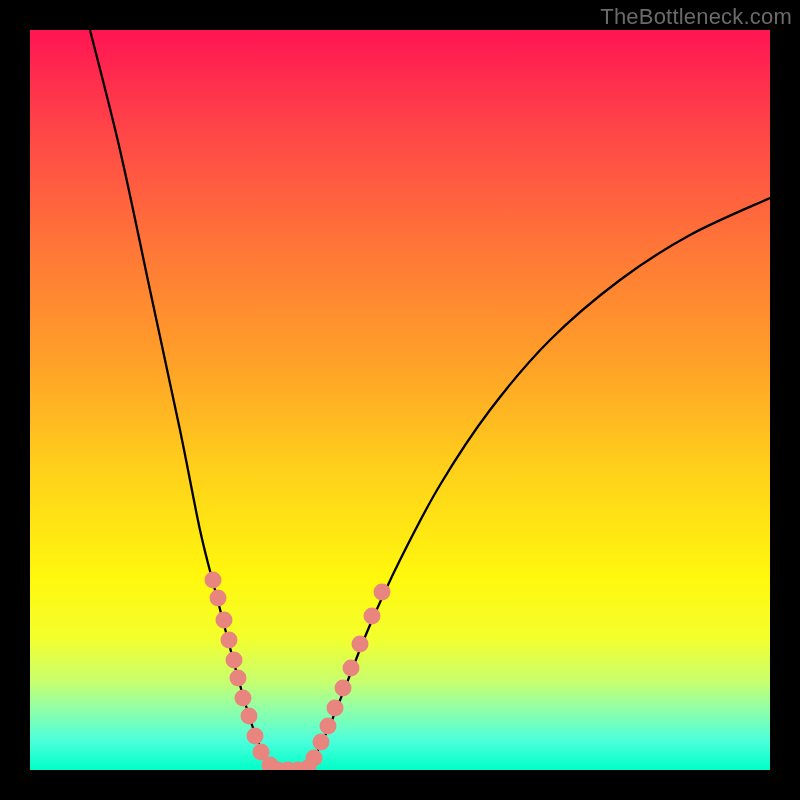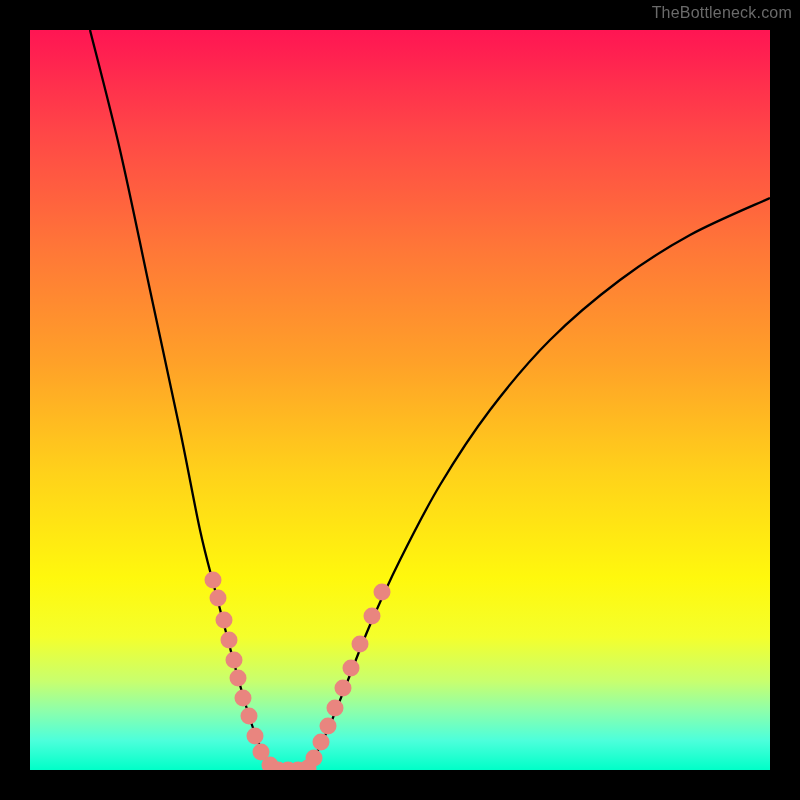--- a/index.html
+++ b/index.html
@@ -37,21 +37,21 @@
       #8dffab 92%,
       #4dffdb 96%,
       #00ffc8 100%
     );
   }
   .watermark {
     position: absolute;
     top: 4px;
     right: 8px;
     color: #6a6a6a;
-    font-size: 16px;
+    font-size: 22px;
     letter-spacing: 0.2px;
     font-weight: 500;
   }
   svg.curve {
     position: absolute;
     top: 0;
     left: 0;
   }
   .dot {
     fill: #e9857f;

